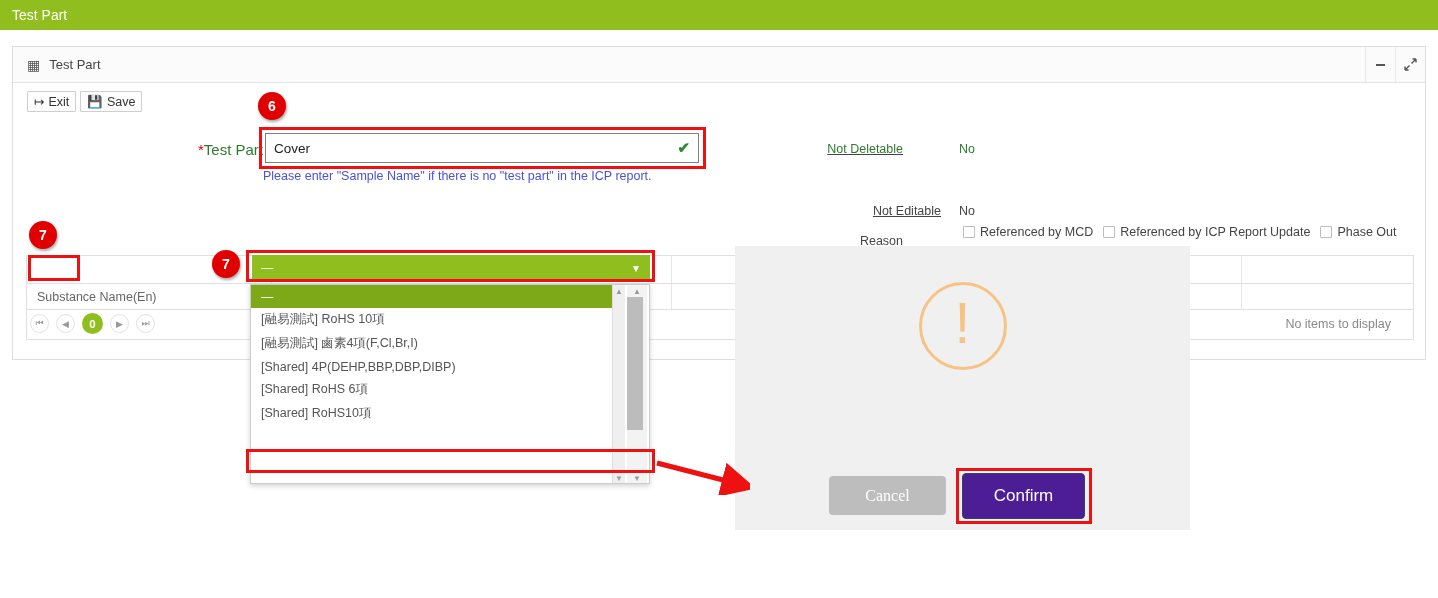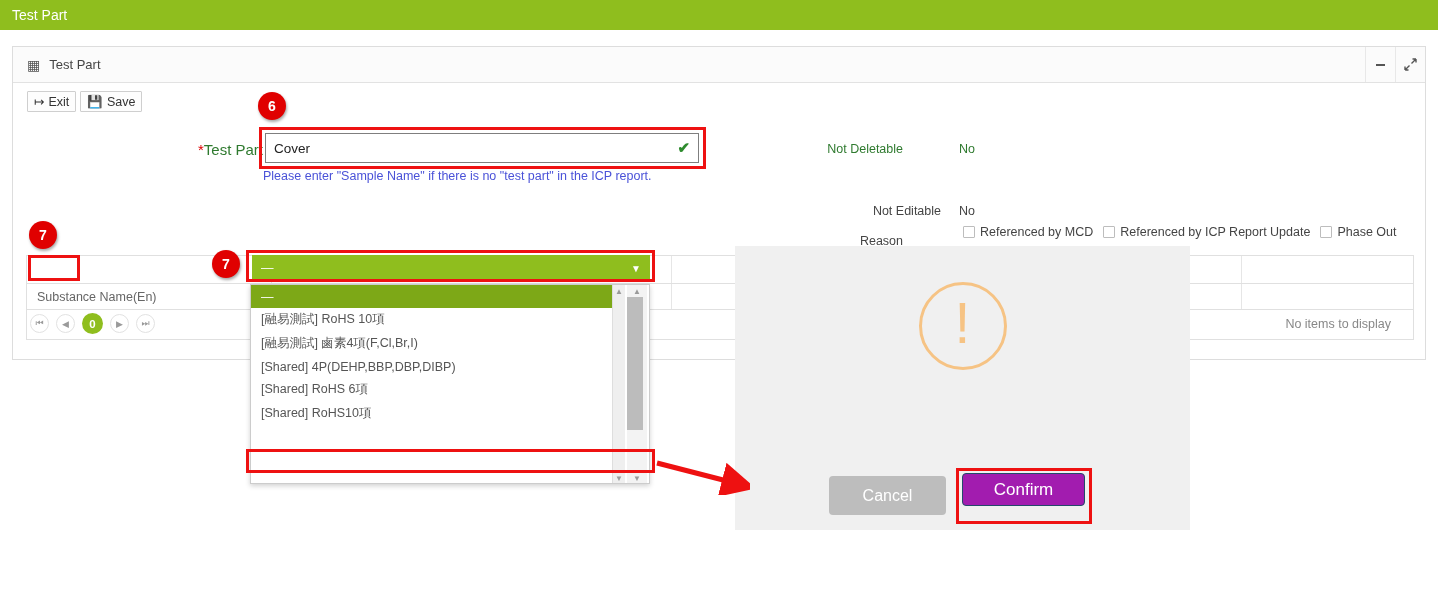--- a/index.html
+++ b/index.html
@@ -51,21 +51,21 @@
   .tbtn{
     border:1px solid #cfcfcf;background:#fdfdfd;
     height:21px;padding:0 6px;font-size:12.5px;color:#333;
     display:flex;align-items:center;gap:4px;box-sizing:border-box;
     margin-right:4px;border-radius:1px;
   }
 
   
   .lbl-req{position:absolute;color:#2f7a2f;font-size:15px;text-align:right;}
   .lbl-req .star{color:#d00;}
-  .lbl-plain{position:absolute;color:#444;font-size:12.5px;text-align:right;}
+  .lbl-plain{position:absolute;color:#444;font-size:12.5px;text-align:right;text-decoration:underline;}
   .val-green{position:absolute;color:#2f7a2f;font-size:12.5px;}
   .val-plain{position:absolute;color:#444;font-size:12.5px;}
 
   #testpart-input{
     position:absolute;left:265px;top:133px;width:434px;height:30px;
     border:1px solid #7f7f7f;background:#ffffff;box-sizing:border-box;
     display:flex;align-items:center;padding:0 8px;
     font-size:13.5px;color:#222;
   }
   #testpart-input .tick{margin-left:auto;color:#2e8b2e;font-size:15px;font-weight:bold;}
@@ -158,25 +158,25 @@
     color:#f6c384;font-size:57px;line-height:1;font-weight:300;margin-top:-5px;
     font-family:"Liberation Sans", sans-serif;
   }
   #dlg-msg{
     position:absolute;left:0;top:192px;width:455px;text-align:center;
     color:#5a5a5a;font-size:16px;
   }
   #dlg-cancel{
     position:absolute;left:829px;top:476px;width:117px;height:39px;
     background:#bdbdbd;color:#ffffff;border-radius:4px;
-    display:flex;align-items:center;justify-content:center;font-size:16px;
+    display:flex;align-items:center;justify-content:center;font-size:16px;font-family:Liberation Serif, serif;
   }
   #dlg-confirm{
-    position:absolute;left:962px;top:473px;width:123px;height:33px;
-    background:#a21caf;color:#ffffff;border-radius:4px;
+    position:absolute;left:962px;top:473px;width:123px;height:46px;
+    background:#4c1d95;color:#ffffff;border-radius:4px;
     display:flex;align-items:center;justify-content:center;font-size:17px;
     border:1px solid #23496a;box-sizing:border-box;
   }
 
   
   .hl{position:absolute;border:3px solid #ee1111;box-sizing:border-box;pointer-events:none;}
   .badge{
     position:absolute;width:28px;height:28px;border-radius:50%;
     background:#e00000;color:#ffffff;font-size:14px;font-weight:bold;
     display:flex;align-items:center;justify-content:center;

